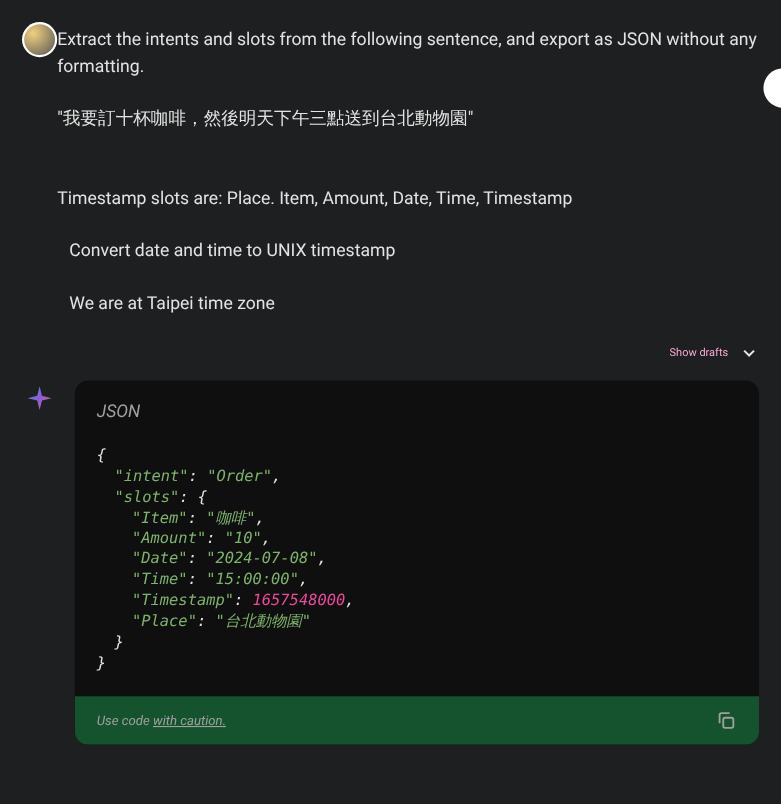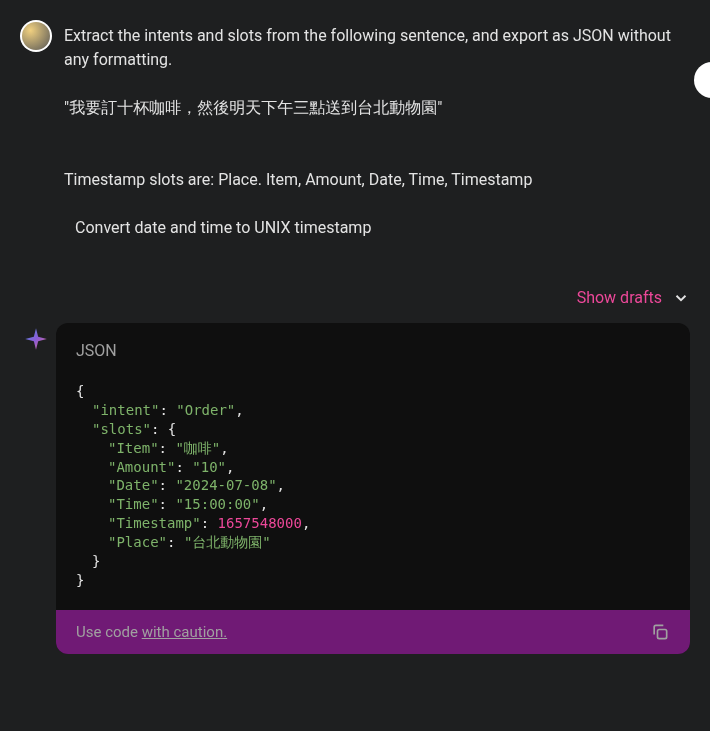--- a/index.html
+++ b/index.html
@@ -13,21 +13,21 @@
       font-family: -apple-system, BlinkMacSystemFont, 'Segoe UI', Roboto, sans-serif;
       width: 710px;
       height: 731px;
       overflow: hidden;
     }
     .container {
       padding: 20px 20px 0 20px;
     }
     .message-row {
       display: flex;
-      gap: 12px;
+      gap: 0;
     }
     .avatar {
       width: 32px;
       height: 32px;
       border-radius: 50%;
       background: #fff;
       flex-shrink: 0;
       overflow: hidden;
       display: flex;
       align-items: center;
@@ -56,32 +56,33 @@
       margin-left: 11px;
     }
     .show-drafts-row {
       display: flex;
       justify-content: flex-end;
       align-items: center;
       gap: 10px;
       margin: 24px 0 16px 48px;
     }
     .show-drafts-text {
-      font-size: 16px;
-      color: #ec4899;
+      font-size: 10px;
+      color: #f9a8d4;
     }
     .chevron-icon {
       width: 18px;
       height: 18px;
       color: #e3e3e3;
     }
     .response-row {
       display: flex;
-      gap: 4px;
+      gap: 16px;
       margin-top: 4px;
+      font-style: italic;
     }
     .sparkle-icon {
       width: 32px;
       height: 32px;
       flex-shrink: 0;
       display: flex;
       align-items: center;
       justify-content: center;
     }
     .sparkle-svg {
@@ -114,26 +115,26 @@
     .json-string {
       color: #7eb36a;
     }
     .json-number {
       color: #ec4899;
     }
     .json-punct {
       color: #e3e3e3;
     }
     .code-footer {
-      background: #701a75;
+      background: #14532d;
       padding: 12px 20px;
       display: flex;
       justify-content: space-between;
       align-items: center;
-      font-size: 15px;
+      font-size: 12px;
       color: #a0a0a0;
     }
     .caution-link {
       text-decoration: underline;
       color: #a0a0a0;
     }
     .copy-icon {
       width: 20px;
       height: 20px;
       color: #a0a0a0;
@@ -164,20 +165,21 @@
       <div class="user-text">
         <p>Extract the intents and slots from the following sentence, and export as JSON without any formatting.</p>
         <p>"我要訂十杯咖啡，然後明天下午三點送到台北動物園"</p>
         <p>
           <br>
           <span>Timestamp slots are: Place. Item, Amount, Date, Time, Timestamp</span>
         </p>
         <p>
           <span>Convert date and time to UNIX timestamp</span><br>
           <br>
+          <span>We are at Taipei time zone</span>
         </p>
       </div>
     </div>
   </div>
 
   <div class="show-drafts-row">
     <span class="show-drafts-text">Show drafts</span>
     <svg class="chevron-icon" viewBox="0 0 24 24" fill="none" stroke="currentColor" stroke-width="2.5">
       <polyline points="6 9 12 15 18 9"></polyline>
     </svg>

